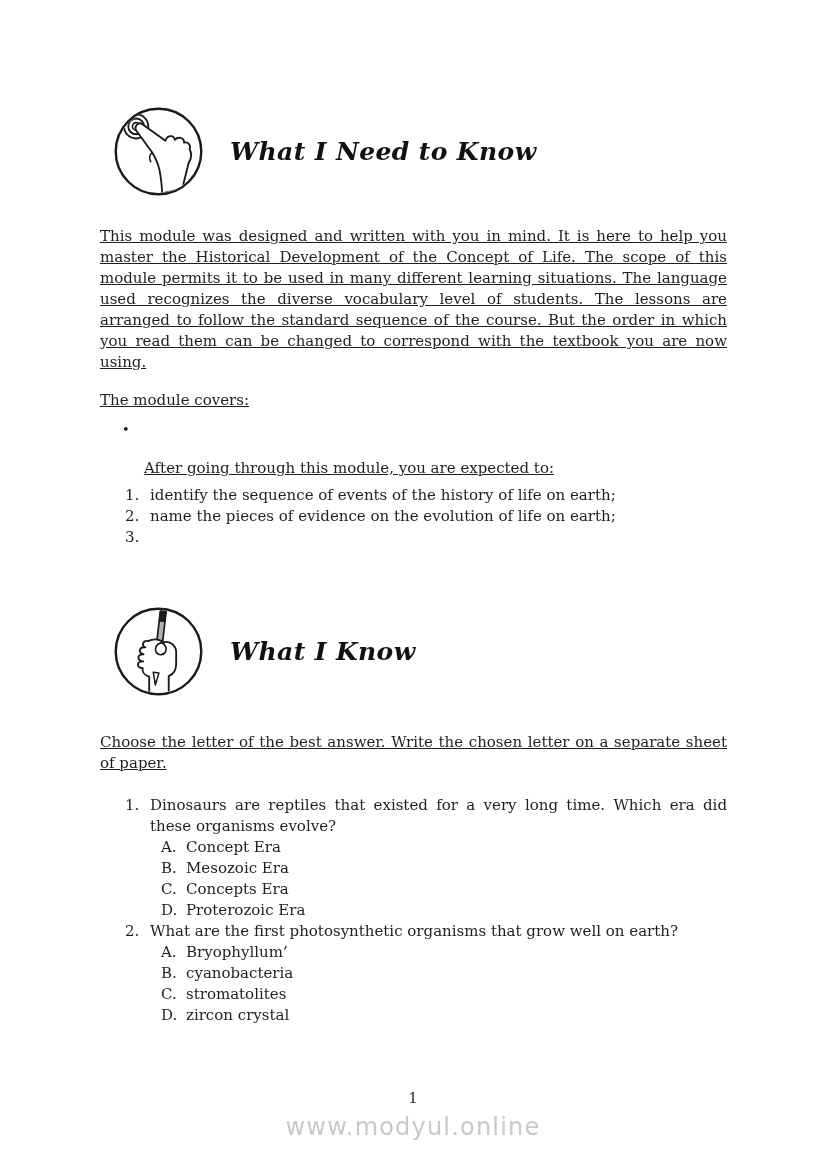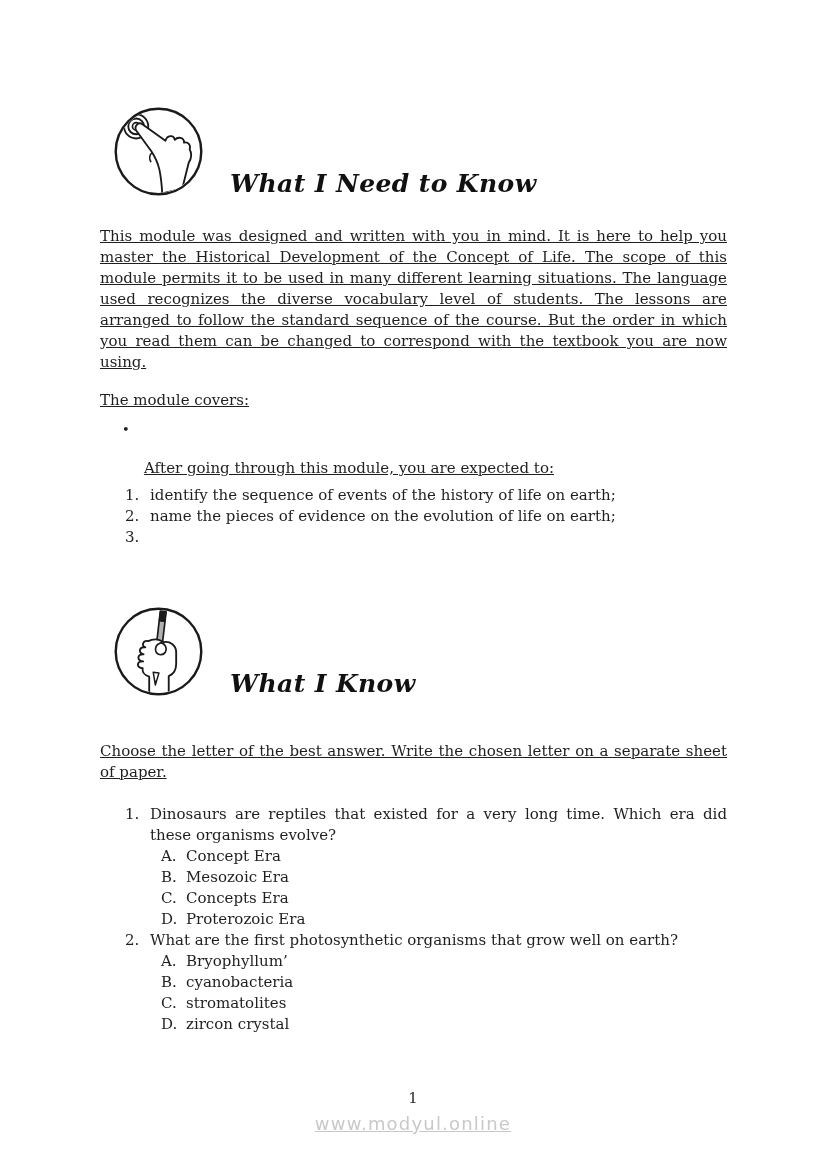--- a/index.html
+++ b/index.html
@@ -7,21 +7,21 @@
     position: relative;
     width: 826px;
     height: 1169px;
     background: #ffffff;
     box-sizing: border-box;
     padding: 105px 99px 0 100px;
     font-family: "DejaVu Serif", "Liberation Serif", serif;
     color: #1f1f1f;
     overflow: hidden;
   }
-  .section-header { display: flex; align-items: flex-end; height: 93px; }
+  .section-header { display: flex; align-items: center; height: 93px; }
   .section-header.second { margin-top: 57px; }
   .icon-circle { width: 93px; height: 93px; margin-left: 12px; flex: 0 0 auto; }
   .section-title {
     margin: 0 0 0 25px;
     font-size: 25px;
     font-weight: bold;
     font-style: italic;
     letter-spacing: 0.4px;
     color: #111111;
     white-space: nowrap;
@@ -29,37 +29,36 @@
   .body { margin: 0; font-size: 15px; line-height: 21px; text-decoration: underline; }
   .justify { text-align: justify; }
   .intro { margin-top: 28px; }
   .covers-label { margin-top: 17px; }
   .bullet-row { margin-top: 8px; margin-left: 22px; }
   .objectives-label { margin-top: 18px; margin-left: 44px; }
   .objectives { margin-top: 6px; margin-left: 25px; }
   .row { display: flex; font-size: 15px; line-height: 21px; }
   .marker { flex: 0 0 25px; }
   .bullet-marker { flex: 0 0 20px; font-size: 13px; }
-  .instructions { margin-top: 43px; }
+  .instructions { margin-top: 34px; }
   .questions { margin-top: 21px; margin-left: 25px; }
   .question { display: flex; font-size: 15px; line-height: 21px; }
   .q-body { flex: 1 1 auto; }
   .q-text { text-align: justify; }
   .options { margin-left: 11px; }
   .option { display: flex; }
   .opt-letter { flex: 0 0 25px; }
   .footer { position: absolute; top: 1089px; left: 0; width: 826px; text-align: center; }
   .page-number { font-size: 15px; line-height: 19px; color: #2b2b2b; }
   .watermark {
     margin-top: 5px;
     font-family: "DejaVu Sans", "Liberation Sans", sans-serif;
-    font-size: 18px;
+    font-size: 24px;
     color: #c9c9c9;
     letter-spacing: 1.2px;
-    text-decoration: underline;
   }
   svg .line { stroke: #1a1a1a; fill: none; }
 </style>
 </head>
 <body>
 
 <div class="page">
 
   <div class="section-header">
     <svg class="icon-circle" viewBox="0 0 100 100">

